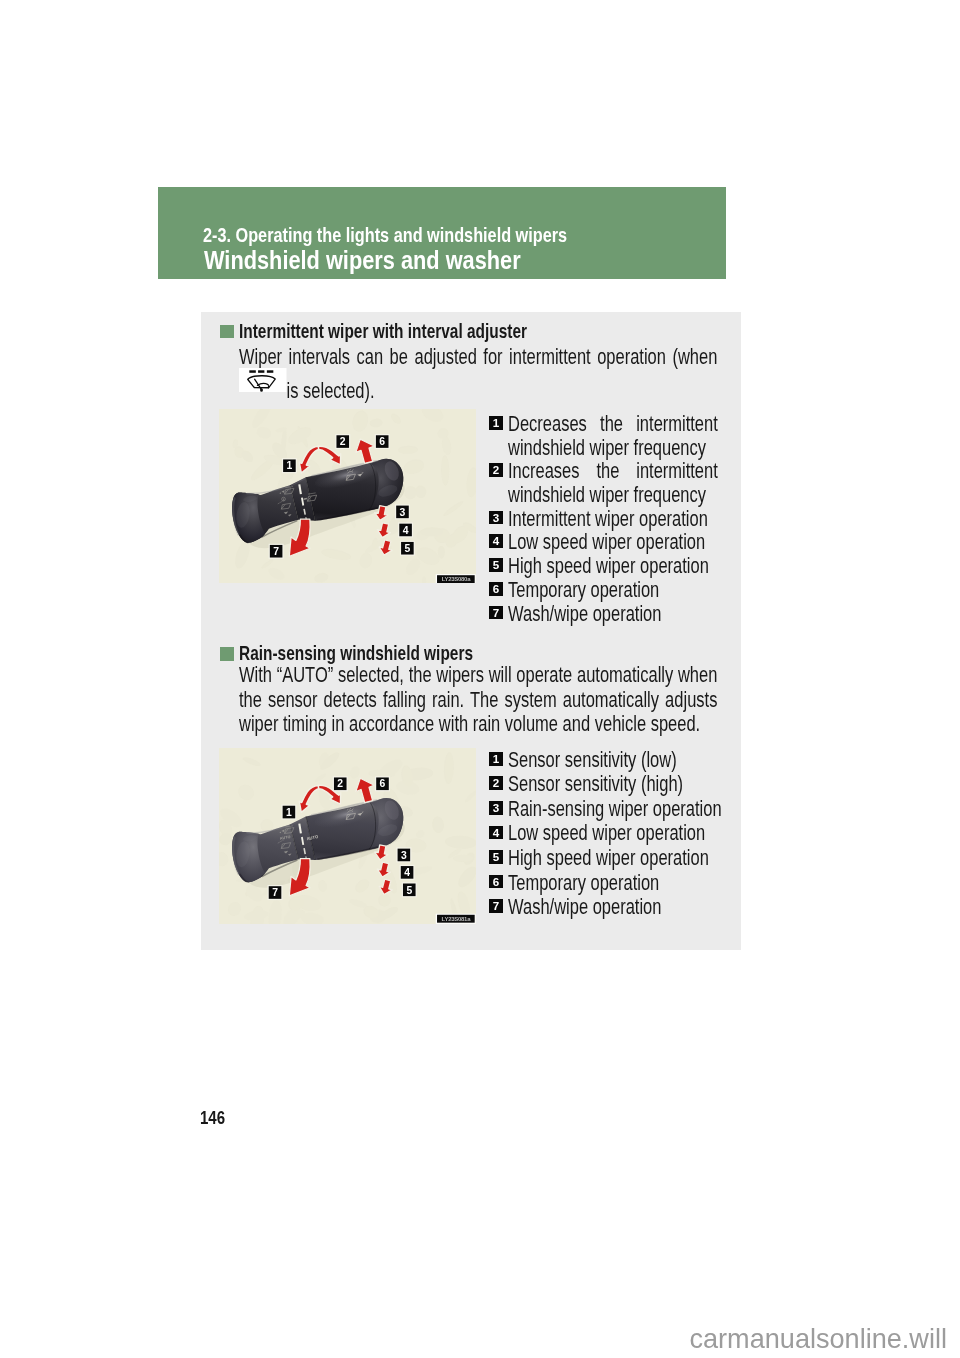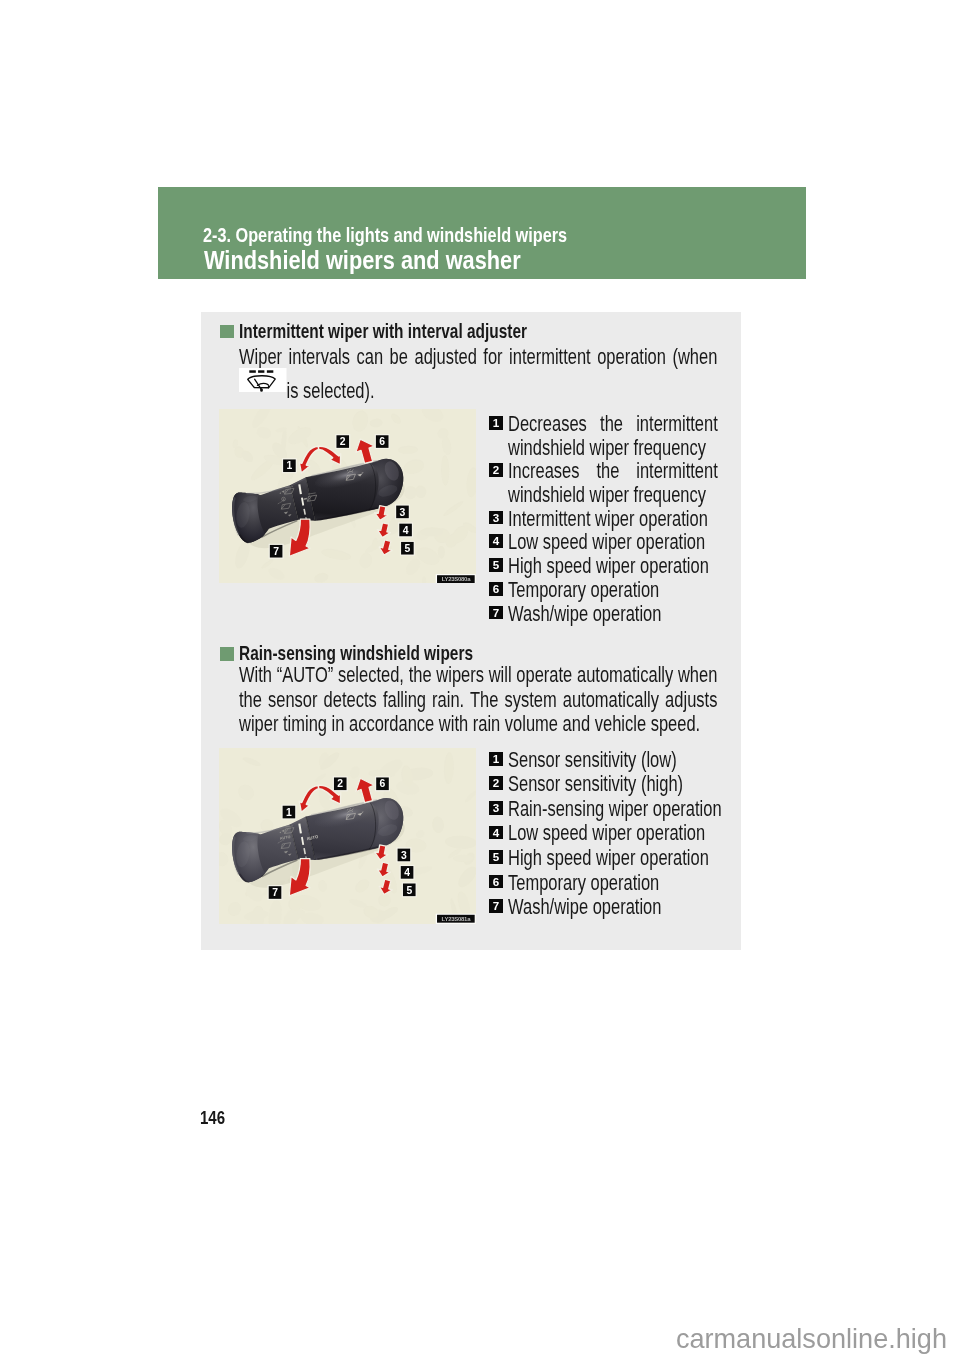--- a/index.html
+++ b/index.html
@@ -1,21 +1,21 @@
 <!DOCTYPE html>
 <html><head>
 <meta charset="utf-8">
 <style>
   html,body{margin:0;padding:0;}
   body{width:960px;height:1358px;background:#ffffff;
        font-family:"Liberation Sans",sans-serif;overflow:hidden;}
   .page{position:relative;width:960px;height:1358px;background:#fff;}
 
   
-  .hdr{position:absolute;left:158px;top:186.5px;width:648px;height:92.5px;background:#6f9b71;}
+  .hdr{position:absolute;left:158px;top:186.5px;width:548px;height:92.5px;background:#6f9b71;padding-left:20px;}
   .hdr-sub{position:absolute;left:44.7px;top:38px;font-size:19.7px;font-weight:bold;
            color:#ffffff;line-height:20px;white-space:nowrap;
            transform:scaleX(0.826);transform-origin:0 50%;}
   .hdr-title{position:absolute;left:45.7px;top:60.4px;font-size:26.1px;font-weight:bold;
              color:#ffffff;line-height:26px;white-space:nowrap;
              transform:scaleX(0.834);transform-origin:0 50%;}
 
   
   .panel{position:absolute;left:201px;top:311.8px;width:540px;height:638px;background:#ebebeb;}
 
@@ -605,14 +605,14 @@
         <span class="cbadge">6</span>
         <span class="ctext" style="width: 290px; white-space: nowrap;">Temporary operation</span>
       </div>
       <div class="crow" style="top: 147.3px; width: 229.2px;">
         <span class="cbadge">7</span>
         <span class="ctext" style="width: 290px; white-space: nowrap;">Wash/wipe operation</span>
       </div>
     </div>
 
   <div class="page-num">146</div>
-  <div class="wm">carmanualsonline.high</div>
+  <div class="wm">carmanualsonline.will</div>
 </div>
 
 </body></html>

